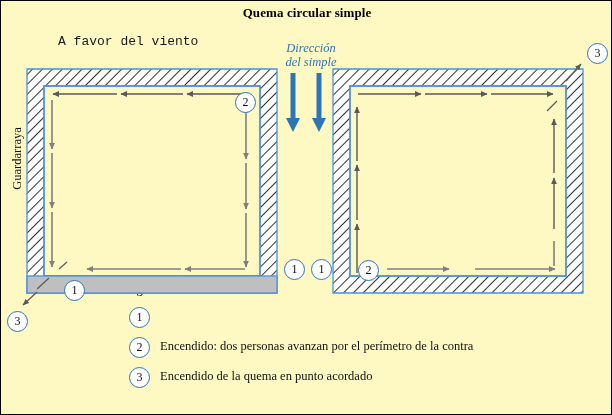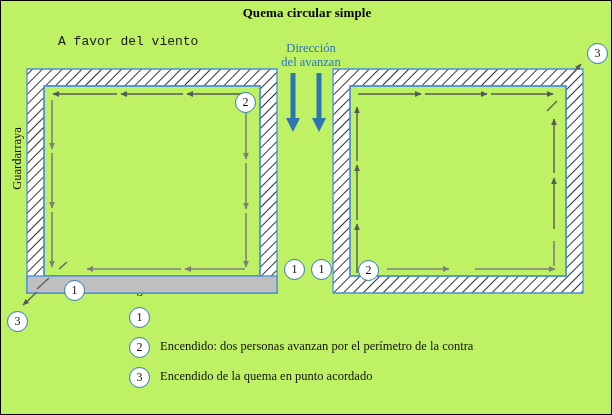--- a/index.html
+++ b/index.html
@@ -1,26 +1,26 @@
 <!DOCTYPE html>
 <html><head>
 <meta charset="utf-8">
 <style>
   html,body{margin:0;padding:0;background:#fff;}
   body{font-family:"Liberation Serif",serif;}
-  #root{position:relative;width:612px;height:415px;background:#bef264;
+  #root{position:relative;width:612px;height:415px;background:#fef9c3;
         border:1px solid #000;box-sizing:border-box;overflow:hidden;}
   .abs{position:absolute;}
   #title{left:0;top:4px;width:612px;text-align:center;font-size:13px;
          font-weight:bold;color:#000;letter-spacing:.1px;}
   .plot-label{font-size:13px;color:#1a1a1a;white-space:nowrap;}
   #label-left{left:57px;top:33px;font-family:Liberation Mono, monospace;}
   #label-right{left:357px;top:48px;}
   #wind-text{left:265px;top:40px;width:90px;text-align:center;
-             font-size:12.5px;color:#2e75b6;line-height:14px;}
+             font-size:12.5px;font-style:italic;color:#2e75b6;line-height:14px;}
   #guardarraya{left:-24px;top:150px;width:80px;text-align:center;
                font-size:12.5px;color:#111;transform:rotate(-90deg);
                transform-origin:center center;white-space:nowrap;}
   .circ{border:1.6px solid #2e75b6;border-radius:50%;background:#fff;
         display:flex;align-items:center;justify-content:center;
         font-size:12px;color:#111;box-sizing:border-box;}
   .circ-sm{width:21px;height:21px;}
   svg.layer{position:absolute;left:0;top:0;width:612px;height:415px;
             pointer-events:none;}
   #legend{left:128px;top:306px;width:470px;}
@@ -34,21 +34,21 @@
 
 <div id="root">
 
   <div class="abs" id="title">Quema circular simple</div>
 
   <div class="abs plot-label" id="label-left">A favor del viento</div>
 
 
   <div class="abs" id="wind-text">
     <span>Dirección</span><br>
-    <span>del avanzan</span>
+    <span>del simple</span>
   </div>
 
   <div class="abs" id="guardarraya">Guardarraya</div>
 
   <div class="abs" id="linea-negra-label">Línea negra</div>
 
   <svg class="layer" viewBox="0 0 612 415">
     <defs>
       <pattern id="hatch" width="7" height="7" patternTransform="rotate(45)" patternUnits="userSpaceOnUse">
         <rect width="7" height="7" fill="#ffffff"></rect>

